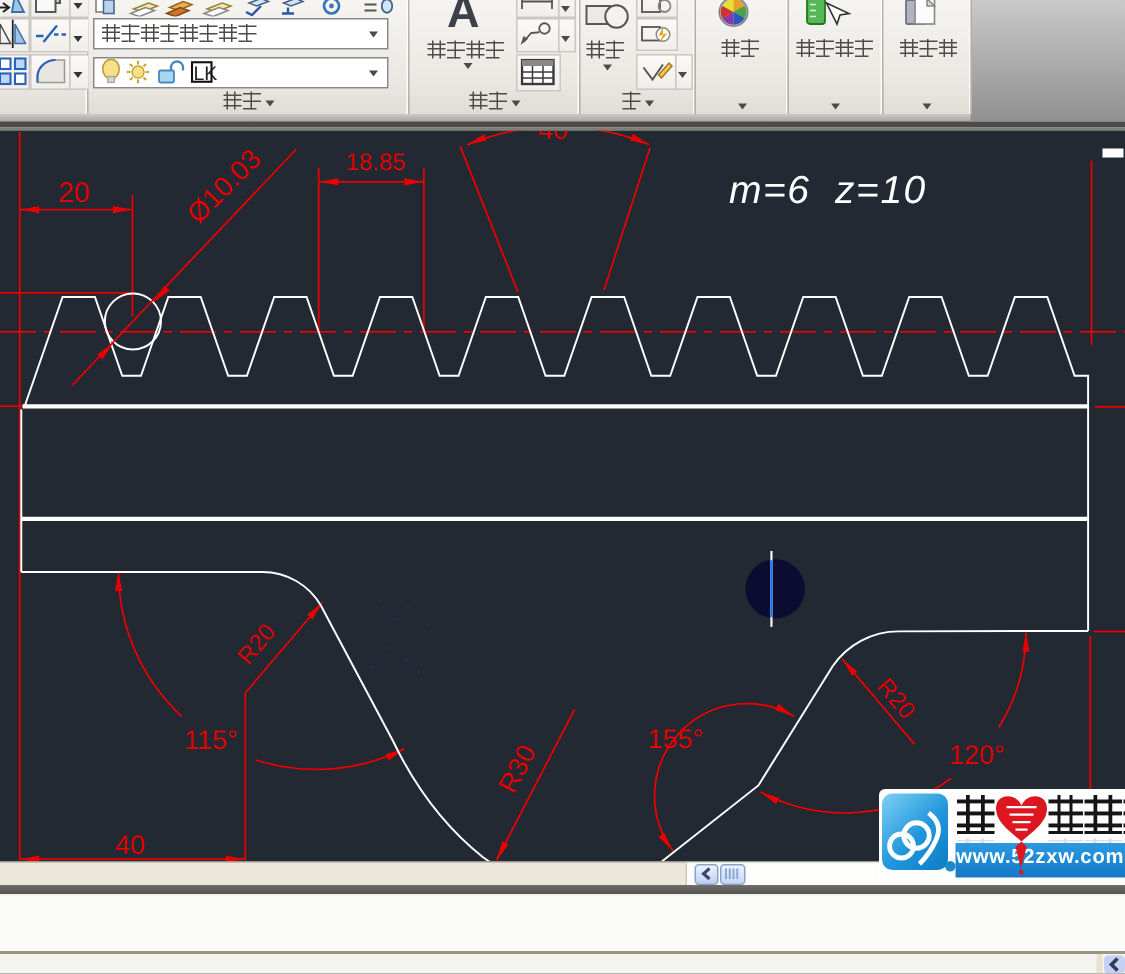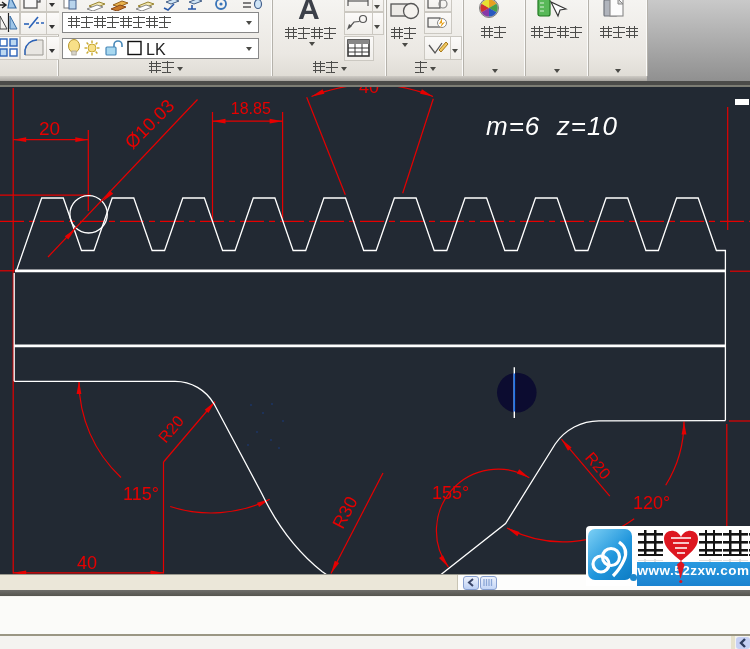--- a/index.html
+++ b/index.html
@@ -119,21 +119,21 @@
             <line x1="30" y1="9" x2="32.5" y2="9"></line>
             <line x1="19.6" y1="3.6" x2="21.4" y2="5.4"></line>
             <line x1="28.6" y1="12.6" x2="30.4" y2="14.4"></line>
             <line x1="30.4" y1="3.6" x2="28.6" y2="5.4"></line>
             <line x1="19.6" y1="14.4" x2="21.4" y2="12.6"></line>
           </g>
         <rect x="39" y="8" width="10" height="8" rx="1" fill="#a8d8f0" stroke="#4888b8" stroke-width="1.2"></rect>
         <path d="M47 8 V6 a4 4 0 0 1 8 0 v2" fill="none" stroke="#4888b8" stroke-width="1.6"></path>
         <rect x="61" y="2.5" width="13" height="13" fill="#fff" stroke="#111" stroke-width="1.4"></rect>
       </svg>
-      <span style="position:absolute;left:83px;top:2px;font-size:16px;color:#222;">LK</span>
+      <span style="position:absolute;left:66px;top:2px;font-size:13px;color:#222;">LK</span>
       <div class="dn" style="position:absolute;right:6px;top:8px;"></div>
     </div>
     <div class="plabel"><span class="cjk" style="width:12px;height:12px;margin-right:1px;"></span><span class="cjk2" style="width:12px;height:12px;"></span><span class="dn"></span></div>
   </div>
 
   <div class="abs panel" style="left:273px;width:113px;">
     <div style="position:absolute;left:25px;top:-8px;font-size:30px;font-weight:bold;color:#3c4049;">A</div>
     <div style="position:absolute;left:12px;top:27px;"><span class="cjk" style="width:12px;height:12px;margin-right:1px;"></span><span class="cjk2" style="width:12px;height:12px;margin-right:1px;"></span><span class="cjk" style="width:12px;height:12px;margin-right:1px;"></span><span class="cjk2" style="width:12px;height:12px;"></span></div>
     <div class="dn" style="position:absolute;left:33px;top:42px;"></div>
     <div class="btn" style="left:71px;top:-8px;width:28px;height:18px;">
@@ -373,14 +373,14 @@
       <g stroke="#fff" stroke-width="1.5" fill="none">
           <path d="M8 11 H28 M10 16 H26 M12 21 H24 M14 26 H22"></path>
         </g>
     </svg>
     <span class="cjkd" style="position:absolute;left:113px;top:4px;width:23px;height:26px;"></span>
     <span class="cjkd" style="position:absolute;left:137px;top:4px;width:25px;height:26px;"></span>
     <span class="cjkd" style="position:absolute;left:163px;top:4px;width:25px;height:26px;"></span>
     <span class="cjk" style="position:absolute;left:52px;top:33px;width:25px;height:10px;opacity:.18;"></span>
     <span class="cjk2" style="position:absolute;left:113px;top:33px;width:23px;height:10px;opacity:.18;"></span>
     <span class="cjk" style="position:absolute;left:137px;top:33px;width:25px;height:10px;opacity:.18;"></span>
-    <div class="abs" style="left:51px;top:36px;width:113px;height:34px;background:linear-gradient(#2a9ae0,#1478c8);color:#fff;font-weight:bold;font-size:13.5px;line-height:17px;text-align:center;letter-spacing:.5px;">www.52zxw.com</div>
+    <div class="abs" style="left:51px;top:36px;width:113px;height:23px;background:linear-gradient(#2a9ae0,#1478c8);color:#fff;font-weight:bold;font-size:13.5px;line-height:17px;text-align:center;letter-spacing:.5px;">www.52zxw.com</div>
   </div>
 </div>
 </body></html>

